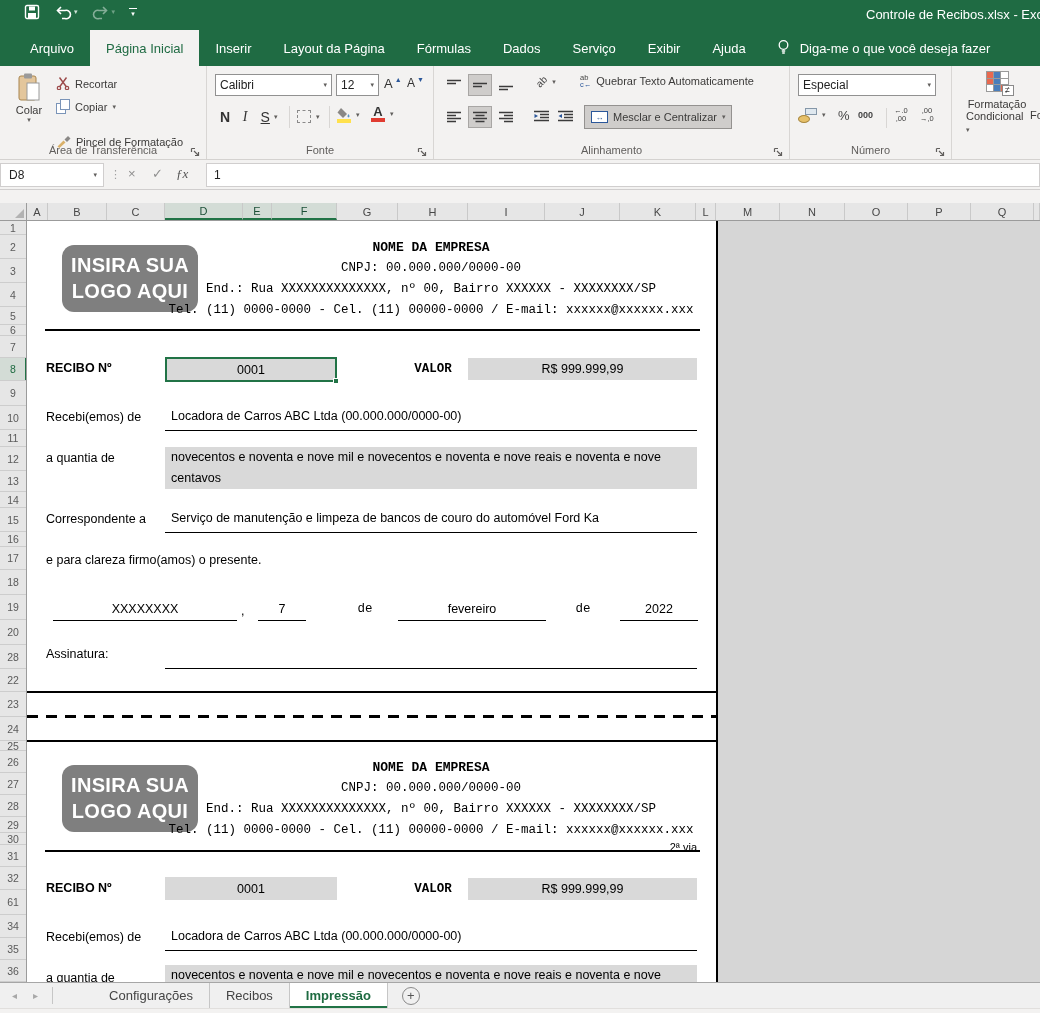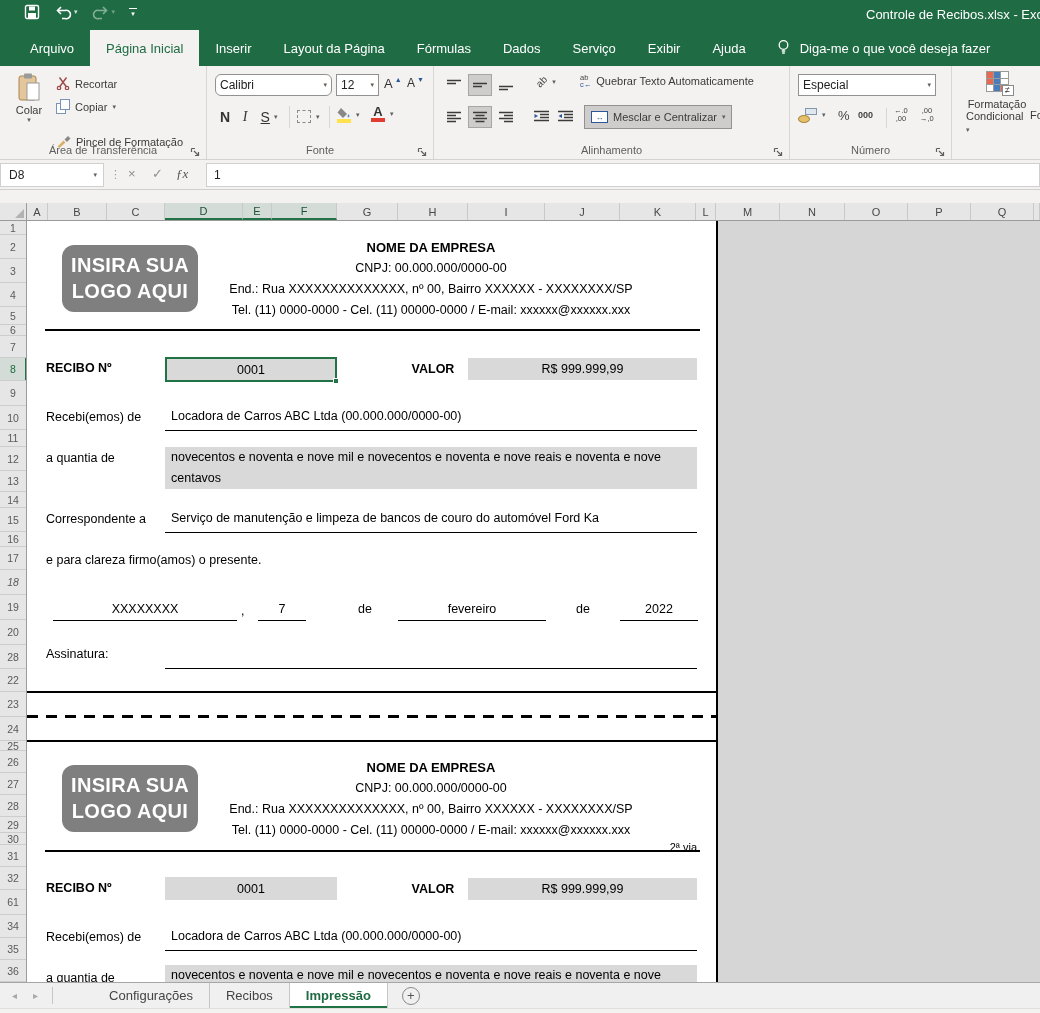--- a/index.html
+++ b/index.html
@@ -69,21 +69,21 @@
   .grid { position:absolute; left:0; top:221px; width:1040px; height:761px; background:#fff; overflow:hidden; }
   .rowheads { position:absolute; left:0; top:0; width:27px; height:761px; background:#e6e6e6; border-right:1px solid #9b9b9b; z-index:6; }
   .rh { position:relative; border-bottom:1px solid #cdcdcd; font-size:10.5px; color:#5a5a5a; display:flex; align-items:center; justify-content:center; overflow:hidden; }
   .rh.sel { background:#d3dcd6; color:#1e6b41; }
   .rh.sel::after { content:""; position:absolute; right:-1px; top:0; bottom:0; width:2px; background:#217346; }
   .dead { position:absolute; left:716px; top:0; width:324px; height:761px; background:#d6d6d6; border-left:2px solid #000; }
 
   
   .rt { position:absolute; font-size:12.5px; color:#000; white-space:nowrap; }
   .rb { font-weight:bold; }
-  .ctr { text-align:center; }
+  .ctr { text-align:center;font-family:Liberation Mono, monospace; }
   .logo { position:absolute; left:62px; width:136px; height:67px; background:#7f7f7f; border-radius:12px; color:#fff; font-weight:bold; font-size:20px; line-height:26px; text-align:center; padding-top:7px; letter-spacing:.3px; }
   .hdrline { position:absolute; left:45px; width:655px; border-top:2px solid #000; }
   .cellgray { position:absolute; background:#d9d9d9; display:flex; align-items:center; justify-content:center; font-size:12.5px; color:#000; }
   .active-cell { border:2px solid #217346; }
   .fill-handle { position:absolute; right:-4px; bottom:-4px; width:6px; height:6px; background:#217346; border:1px solid #fff; }
   .fieldbox { position:absolute; border-bottom:1.5px solid #000; font-size:12.5px; color:#000; padding:4px 0 0 6px; white-space:nowrap; overflow:hidden; }
   .datebox { position:absolute; border-bottom:1.5px solid #000; font-size:12.5px; color:#000; text-align:center; padding-top:3px; height:22px; }
   .amtbox { position:absolute; background:#d9d9d9; font-size:12.5px; line-height:21px; color:#000; padding:0 26px 0 6px; }
   .sep-solid { position:absolute; left:27px; width:689px; border-top:2px solid #000; }
   .sep-dash { position:absolute; left:27px; width:689px; height:3px;
@@ -209,21 +209,21 @@
       </div>
       <div class="grp-label">Área de Transferência</div>
       <span class="launcher">
         <svg width="11" height="11" viewBox="0 0 11 11">
             <path d="M1.5 1.5 H5 M1.5 1.5 V5 M4 4 L8.5 8.5 M8.5 5 V8.5 H5" fill="none" stroke="#605e5c" stroke-width="1.2"></path>
           </svg>
       </span>
     </div>
 
     <div class="grp" style="left:207px; width:227px;">
-      <div class="combo" style="left:8px; top:8px; width:117px;border-radius:6px;">
+      <div class="combo" style="left:8px; top:8px; width:117px;">
         <span class="cval">Calibri</span>
         <span class="caret">▾</span>
       </div>
       <div class="combo" style="left:129px; top:8px; width:43px;">
         <span class="cval">12</span>
         <span class="caret">▾</span>
       </div>
       <div class="sbtn" style="left:177px; top:10px; font-size:13px; color:#333;">
         <span>A</span>
           <span style="font-size:7px; color:#2b579a; margin-left:-3px; margin-top:-8px;">▲</span>
@@ -514,21 +514,21 @@
         <div class="rh sel" style="height: 23px;">8</div>
         <div class="rh" style="height: 25px;">9</div>
         <div class="rh" style="height: 24px;">10</div>
         <div class="rh" style="height: 17px;">11</div>
         <div class="rh" style="height: 24px;">12</div>
         <div class="rh" style="height: 21px;">13</div>
         <div class="rh" style="height: 16px;">14</div>
         <div class="rh" style="height: 24px;">15</div>
         <div class="rh" style="height: 15px;">16</div>
         <div class="rh" style="height: 23px;">17</div>
-        <div class="rh" style="height: 25px; font-style: italic;">18</div>
+        <div class="rh" style="height: 25px;">18</div>
         <div class="rh" style="height: 25px;">19</div>
         <div class="rh" style="height: 25px;">20</div>
         <div class="rh" style="height: 24px;">28</div>
         <div class="rh" style="height: 23px; text-align: center;">22</div>
         <div class="rh" style="height: 25px;">23</div>
         <div class="rh" style="height: 24px;">24</div>
         <div class="rh" style="height: 10px;">25</div>
         <div class="rh" style="height: 22px;">26</div>
         <div class="rh" style="height: 22px;">27</div>
         <div class="rh" style="height: 22px;">28</div>

